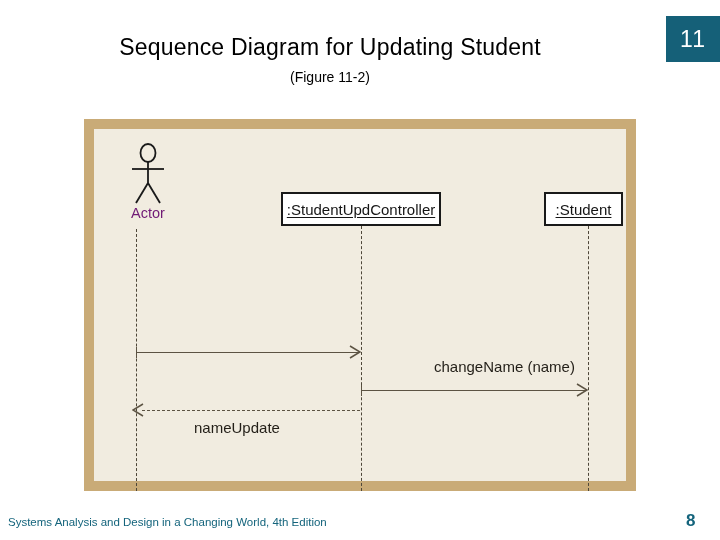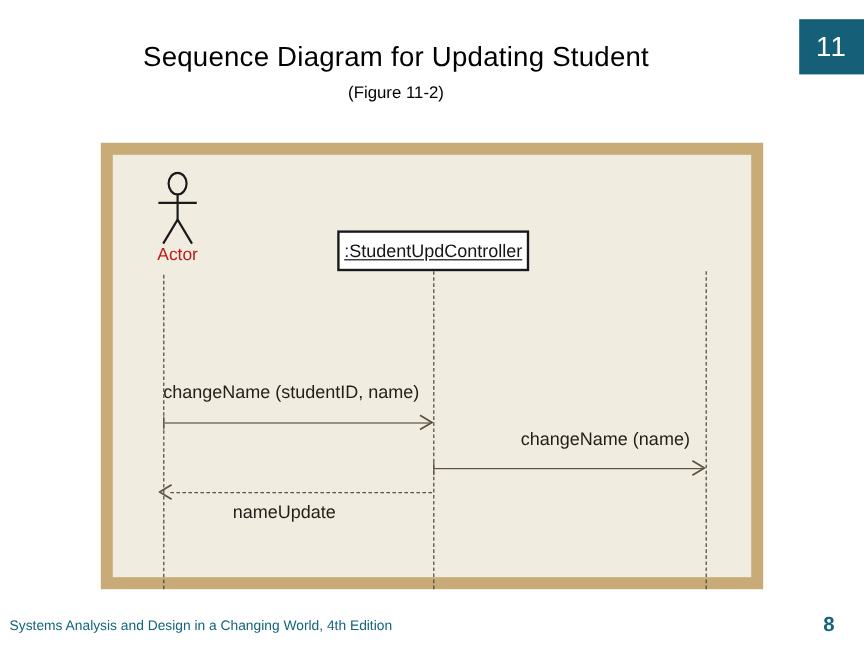--- a/index.html
+++ b/index.html
@@ -81,21 +81,21 @@
     height: 86px;
   }
   .actor svg { display: block; }
   .actor-label {
     position: absolute;
     left: 0px;
     top: 62px;
     width: 64px;
     text-align: center;
     font-size: 14.5px;
-    color: #b91c1c;
+    color: #701a75;
     white-space: nowrap;
   }
 
   
   .obj-box {
     position: absolute;
     background: #ffffff;
     border: 2.3px solid #191919;
     box-sizing: border-box;
     display: flex;
@@ -217,26 +217,28 @@
         <line x1="32" y1="40" x2="20" y2="60" stroke="#1a1a1a" stroke-width="1.8"></line>
         <line x1="32" y1="40" x2="44" y2="60" stroke="#1a1a1a" stroke-width="1.8"></line>
       </svg>
       <div class="actor-label">Actor</div>
     </div>
 
     <div class="obj-box obj-controller">
       <span class="obj-label">:StudentUpdController</span>
     </div>
 
+    <div class="obj-box obj-student">
+      <span class="obj-label">:Student</span>
+    </div>
 
     <div class="lifeline lifeline-actor"></div>
     <div class="lifeline lifeline-ctrl"></div>
     <div class="lifeline lifeline-student"></div>
 
-    <div class="msg-label msg1-label">changeName (studentID, name)</div>
     <div class="tick-start msg1-tick"></div>
     <div class="msg-line msg1-line"></div>
     <div class="arrow-head msg1-head">
       <svg width="14" height="14" viewBox="0 0 14 14">
         <polyline points="3,1 13,7 3,13" fill="none" stroke="#5c5343" stroke-width="1.5"></polyline>
       </svg>
     </div>
 
     <div class="msg-label msg2-label">changeName (name)</div>
     <div class="tick-start msg2-tick"></div>

